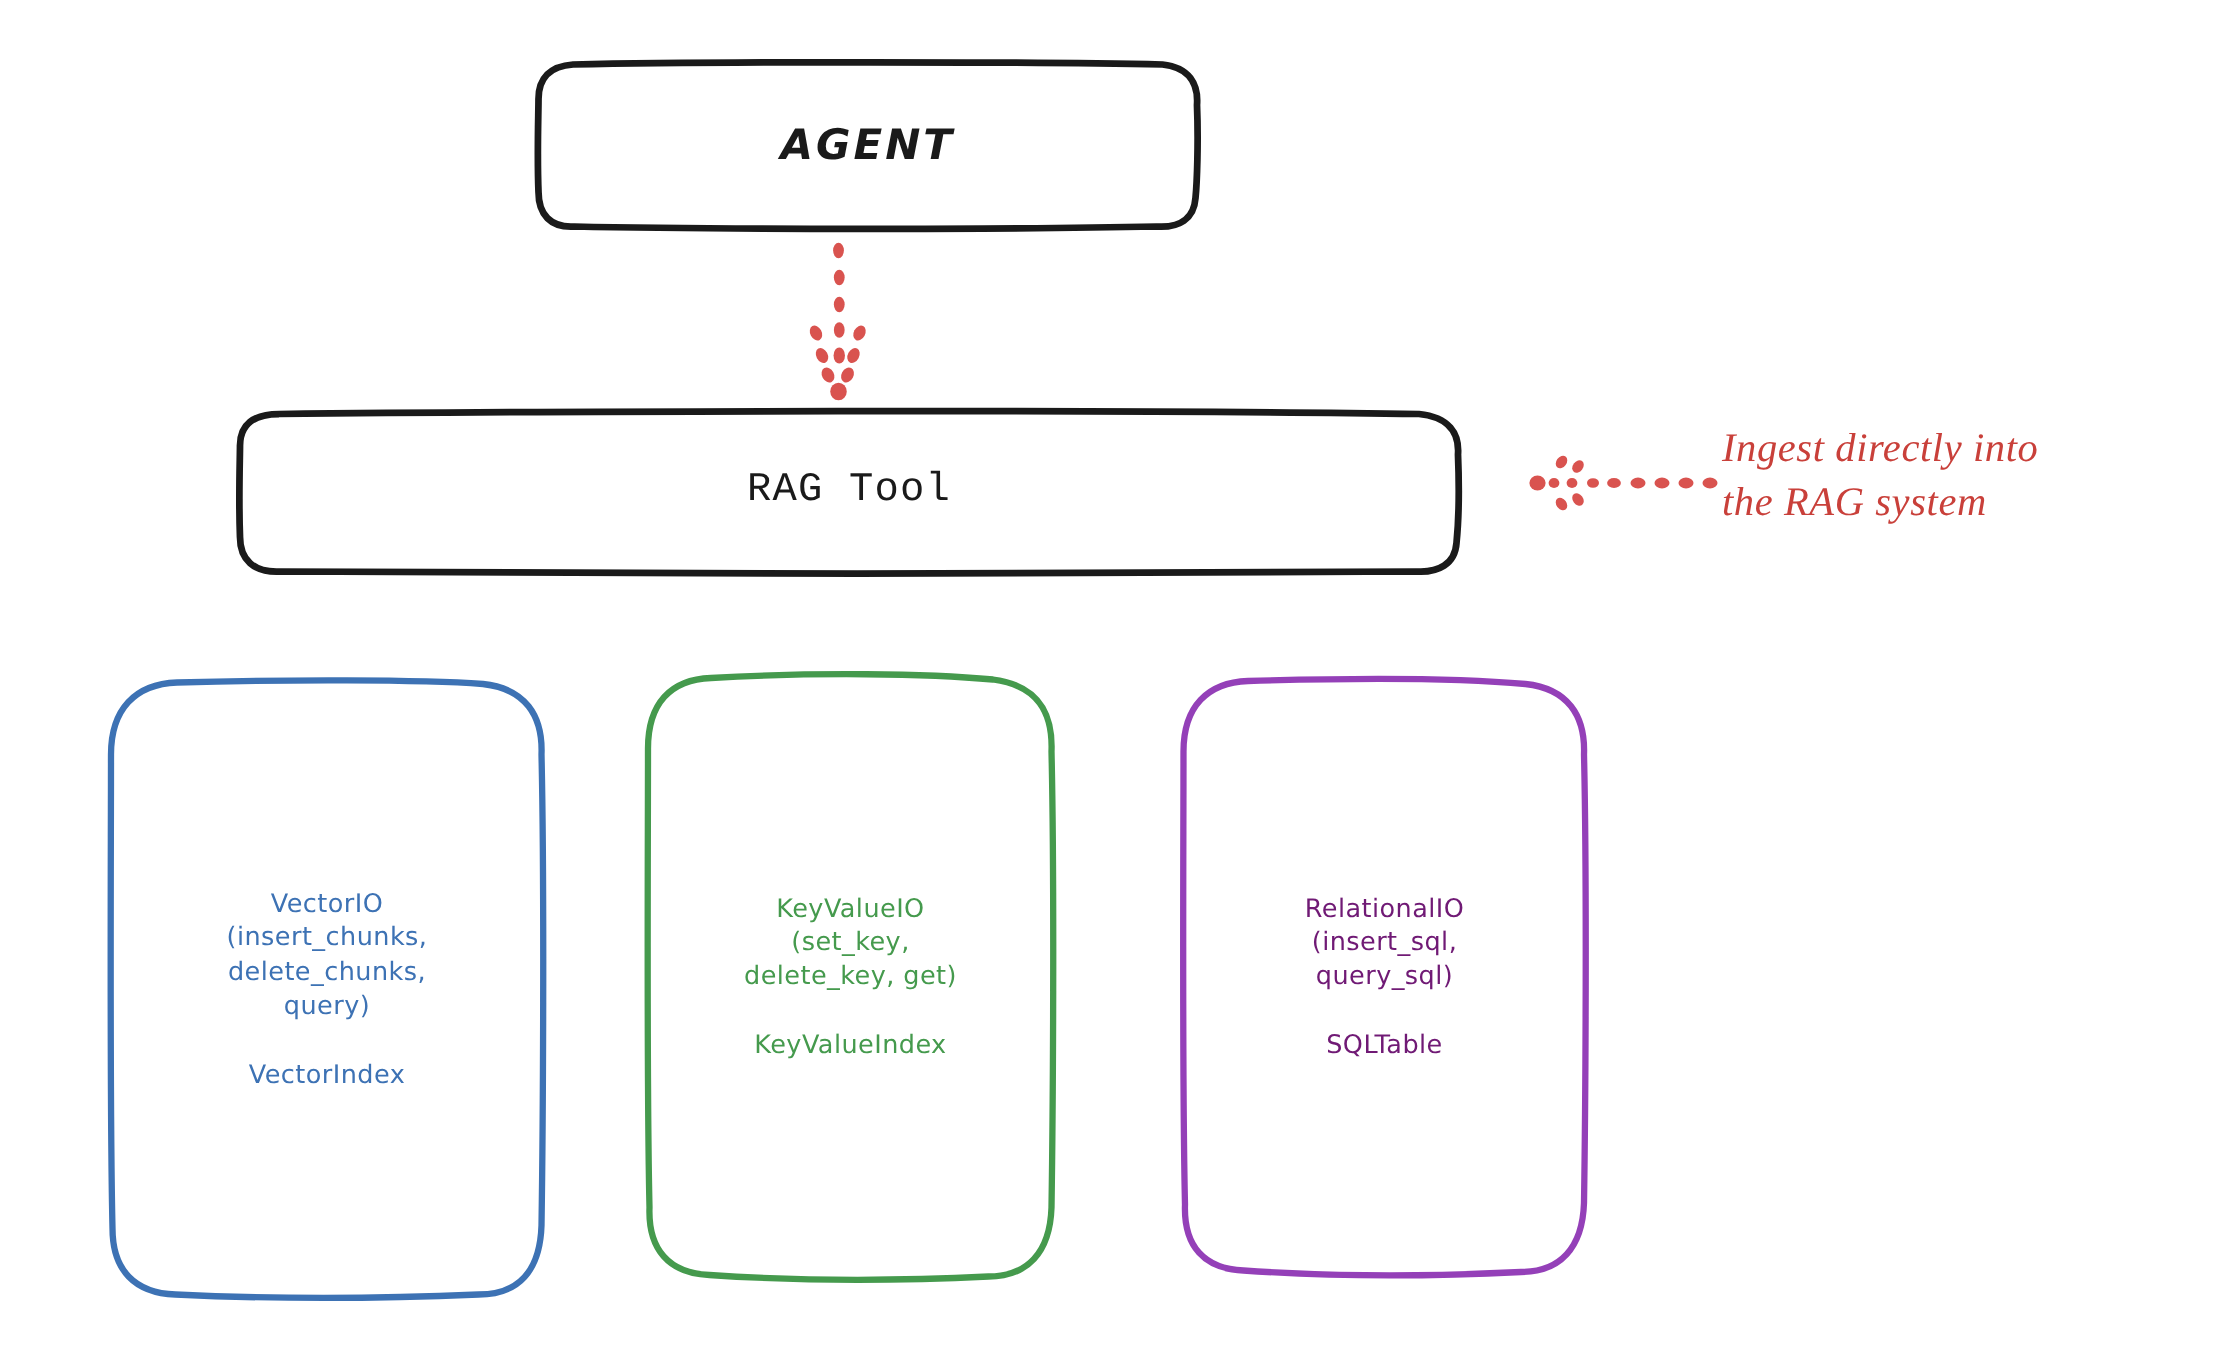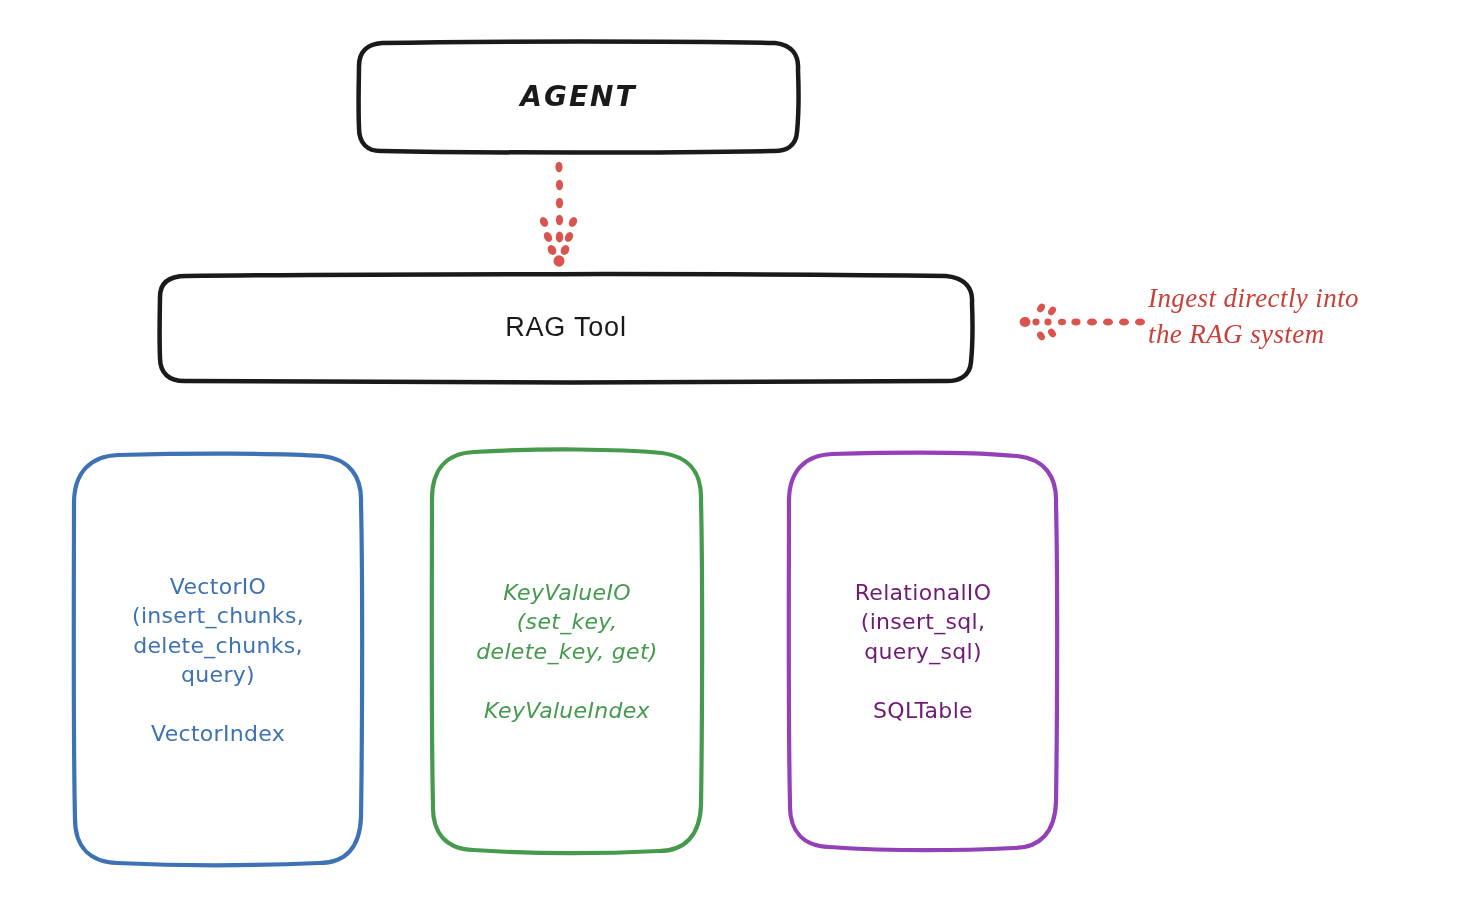--- a/index.html
+++ b/index.html
@@ -66,50 +66,49 @@
     letter-spacing: 2px;
   }
 
   #rag-tool-node {
     left: 156px;
     top: 272px;
     width: 820px;
     height: 112px;
   }
   #rag-tool-node .label {
-    font-family: Liberation Sans, sans-serif;
+    font-family: Liberation Mono, monospace;
     font-weight: 400;
     font-size: 27px;
     color: #1a1a1a;
     letter-spacing: 0.8px;
   }
 
   #vector-io-node {
     left: 70px;
     top: 451px;
     width: 296px;
     height: 418px;
   }
   #key-value-io-node {
     left: 428px;
     top: 447px;
     width: 278px;
     height: 409px;
-    font-style: italic;
   }
   #relational-io-node {
     left: 785px;
     top: 450px;
     width: 276px;
     height: 403px;
   }
   .store-node .label {
     font-family: "DejaVu Sans", sans-serif;
     font-weight: 400;
-    font-size: 22px;
+    font-size: 17px;
     line-height: 1.34;
   }
   #vector-io-node .label { color: #3d72b4; }
   #key-value-io-node .label { color: #459a4d; }
   #relational-io-node .label { color: #701a75; }
 
   
   .arrow-svg {
     position: absolute;
     overflow: visible;

